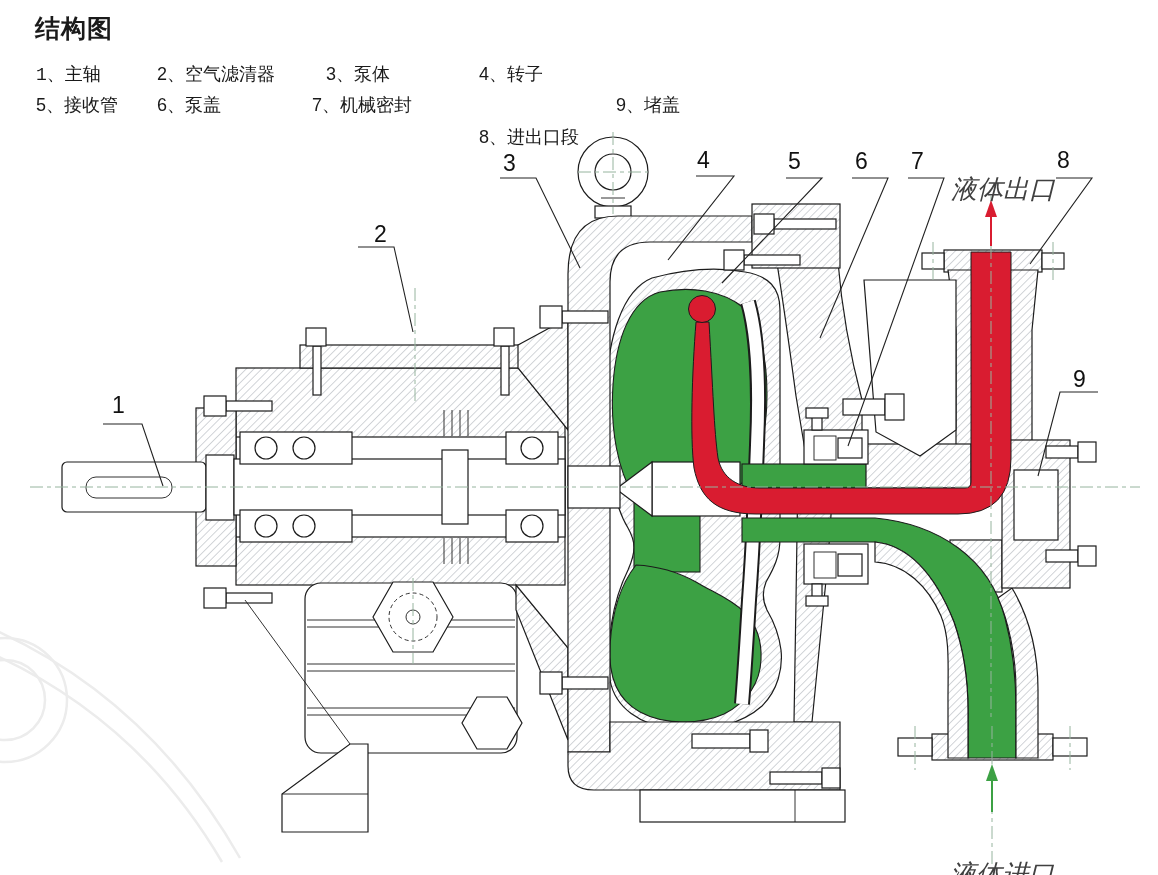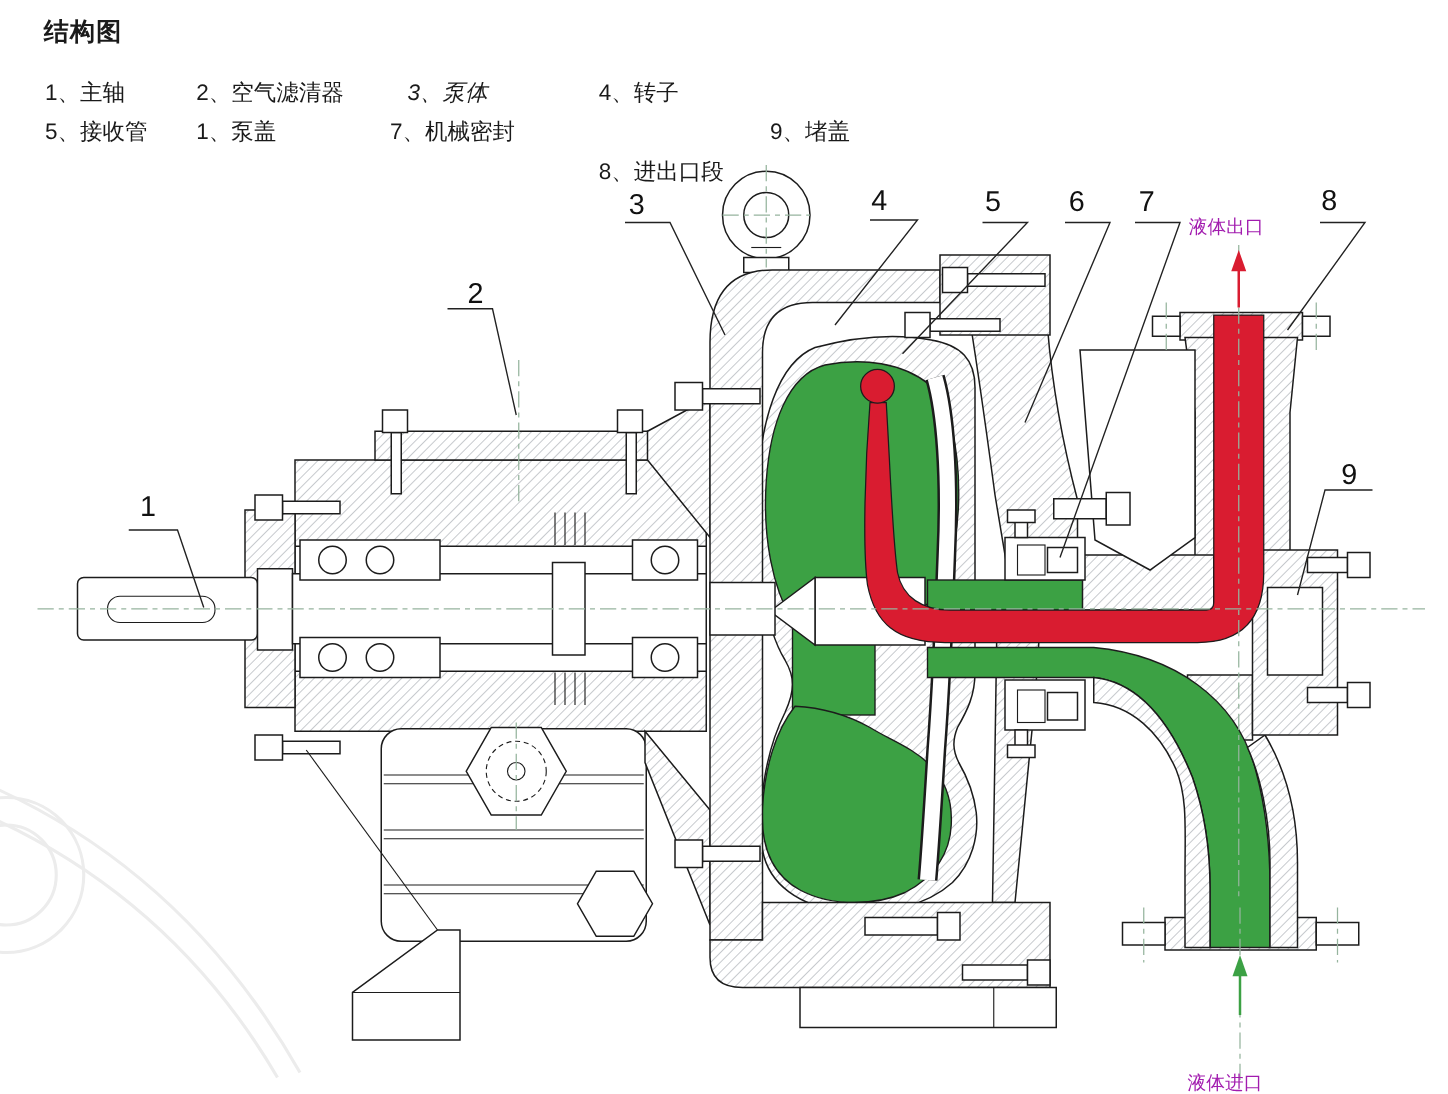--- a/index.html
+++ b/index.html
@@ -7,27 +7,27 @@
     --outlet-flow:#d91c30;
     --line:#1c1c1c;
     --hatch:#9ba1a8;
     --centerline:#96b49e;
   }
   html,body{margin:0;padding:0;background:#fff;}
   body{
     width:1158px;height:875px;position:relative;overflow:hidden;
     font-family:"Liberation Sans","DejaVu Sans",sans-serif;color:#1a1a1a;
   }
-  .page-title{position:absolute;left:35px;top:12px;font-size:20px;font-weight:600;letter-spacing:1px;}
+  .page-title{position:absolute;left:35px;top:12px;font-size:25px;font-weight:600;letter-spacing:1px;}
   .legend-item{position:absolute;font-size:18px;white-space:nowrap;}
   .row1{top:62px;} .row2{top:93px;}
-  .p1{left:36px;} .p2{left:157px;} .p3{left:326px;font-style:italic;} .p4{left:479px;}
+  .p1{left:36px;font-family:Liberation Mono, monospace;} .p2{left:157px;} .p3{left:326px;} .p4{left:479px;}
   .p5{left:36px;text-align:center;} .p6{left:157px;} .p7{left:312px;} .p8{left:479px;margin-top:32px;} .p9{left:616px;}
   .callout{position:absolute;font-size:23px;color:#111;}
-  .flow-label{position:absolute;font-size:15px;color:#a21caf;white-space:nowrap;}
+  .flow-label{position:absolute;font-size:26px;color:#404040;white-space:nowrap;font-style:italic;}
   #outlet-label{left:951px;top:172px;}
   #inlet-label{left:950px;top:817px;margin-top:40px;}
   svg{position:absolute;left:0;top:0;}
   .w{fill:#fff;stroke:var(--line);stroke-width:1.2;}
   .h{fill:url(#hp);stroke:var(--line);stroke-width:1.2;}
   .gf{fill:var(--inlet-flow);stroke:var(--line);stroke-width:1.1;}
   .rf{fill:var(--outlet-flow);stroke:var(--line);stroke-width:1;}
   .cl{stroke:var(--centerline);stroke-width:1;fill:none;stroke-dasharray:13 4 4 4;}
   .ld{stroke:#222;stroke-width:1.1;fill:none;}
   .thin{stroke:var(--line);stroke-width:0.9;fill:none;}
@@ -271,21 +271,21 @@
   </g>
 </svg>
 
 <div class="page-title">结构图</div>
 
 <div class="legend-item row1 p1">1、主轴</div>
 <div class="legend-item row1 p2">2、空气滤清器</div>
 <div class="legend-item row1 p3">3、泵体</div>
 <div class="legend-item row1 p4">4、转子</div>
 <div class="legend-item row2 p5">5、接收管</div>
-<div class="legend-item row2 p6">1、泵盖</div>
+<div class="legend-item row2 p6">6、泵盖</div>
 <div class="legend-item row2 p7">7、机械密封</div>
 <div class="legend-item row2 p8">8、进出口段</div>
 <div class="legend-item row2 p9">9、堵盖</div>
 
 <div class="callout" style="left:112px;top:392px;">1</div>
 <div class="callout" style="left:374px;top:221px;">2</div>
 <div class="callout" style="left:503px;top:150px;">3</div>
 <div class="callout" style="left:697px;top:147px;">4</div>
 <div class="callout" style="left:788px;top:148px;">5</div>
 <div class="callout" style="left:855px;top:148px;">6</div>

